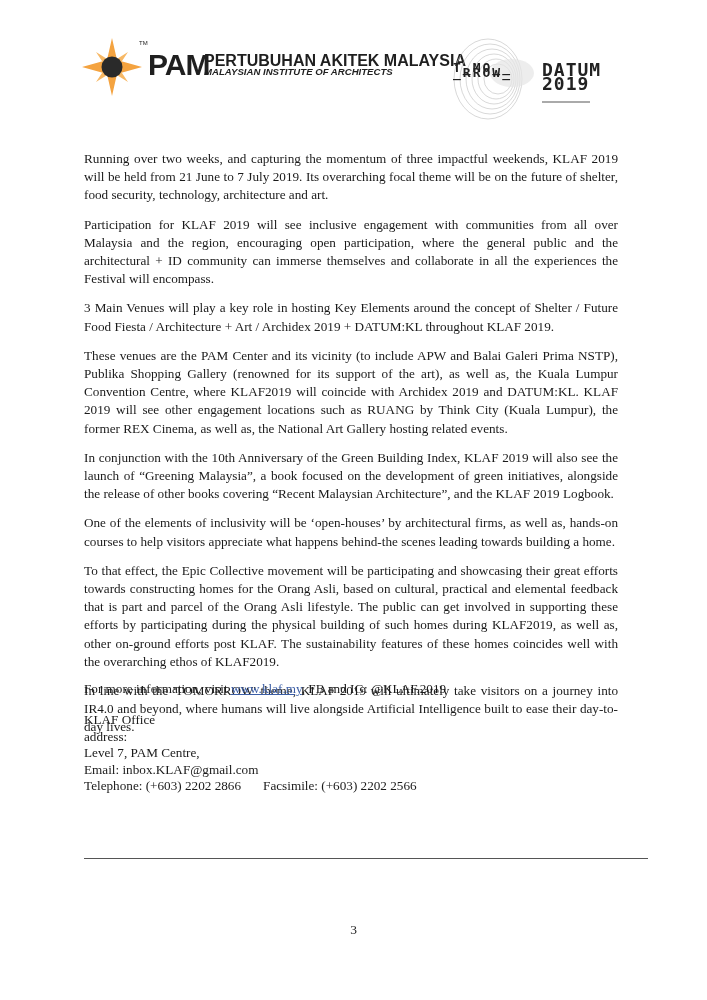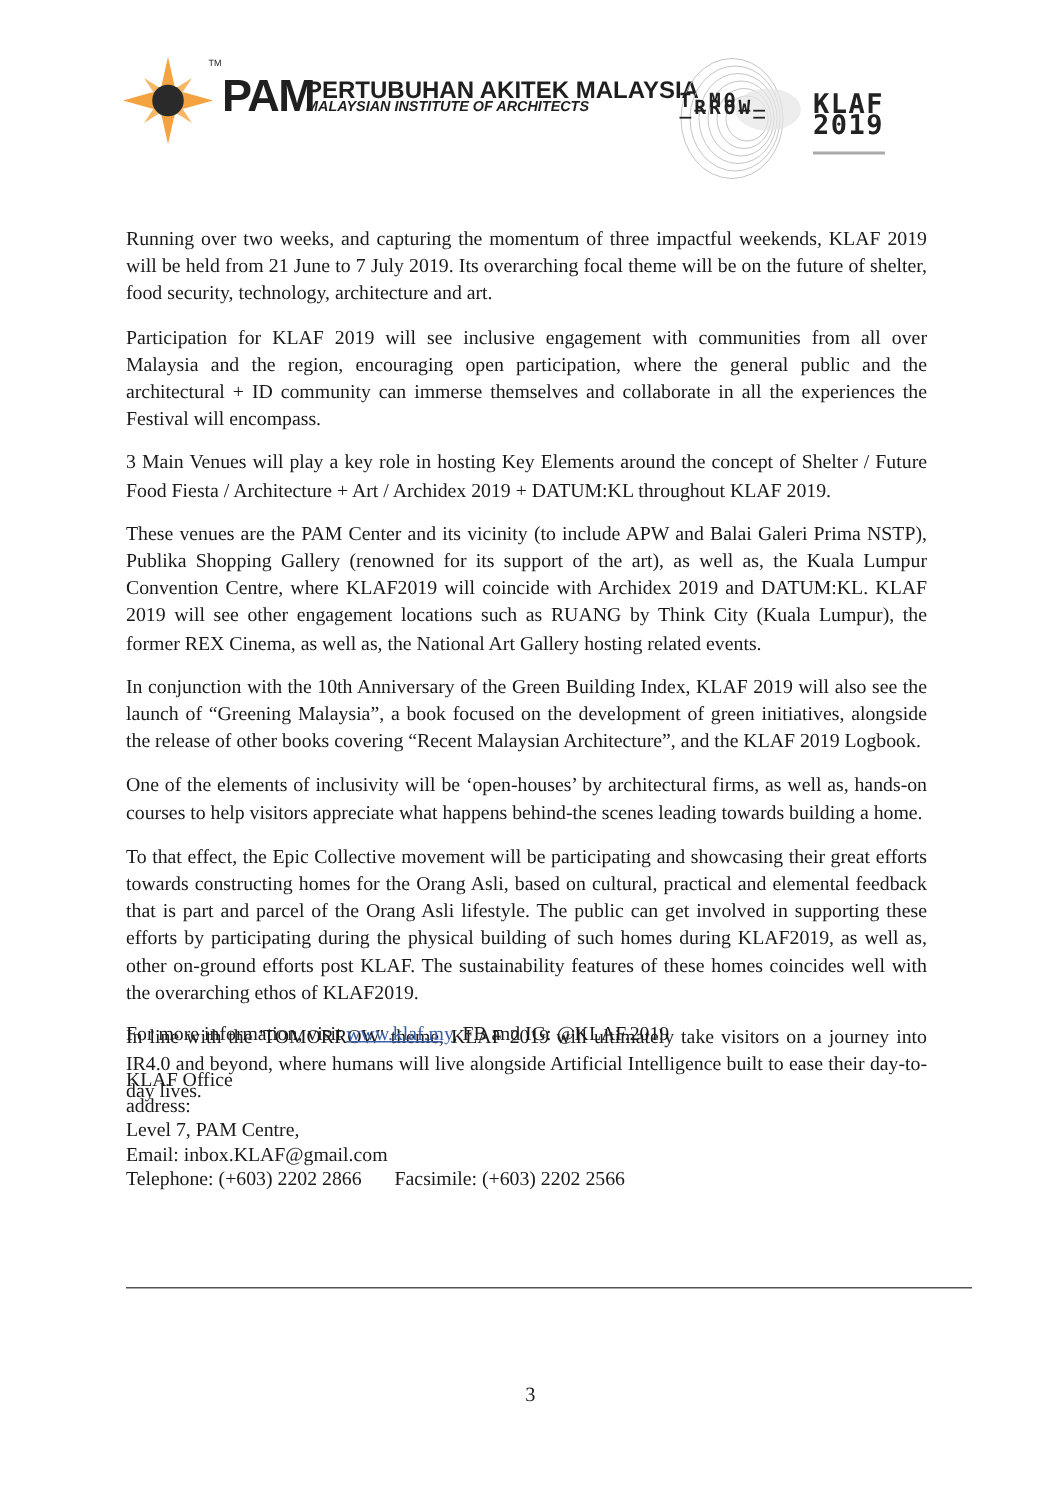--- a/index.html
+++ b/index.html
@@ -71,21 +71,21 @@
         <ellipse cx="40" cy="44" rx="30" ry="35"></ellipse>
         <ellipse cx="42" cy="44" rx="26" ry="30"></ellipse>
         <ellipse cx="44" cy="44" rx="22" ry="25"></ellipse>
         <ellipse cx="46" cy="44" rx="18" ry="20"></ellipse>
         <ellipse cx="48" cy="44" rx="14" ry="15"></ellipse>
       </g>
       <ellipse cx="62" cy="38" rx="22" ry="14" fill="#e6e6e6" opacity="0.7"></ellipse>
     </svg>
     <span class="tomorrow-l1">T_MO__</span>
     <span class="tomorrow-l2">_RROW_</span>
-    <span class="klaf-word">KLAF</span>
+    <span class="klaf-word">DATUM</span>
     <span class="klaf-year">2019</span>
     <span class="klaf-tag"></span>
   </div>
 </div>
 
 <div class="content">
   <p>Running over two weeks, and capturing the momentum of three impactful weekends, KLAF 2019 will be held from 21 June to 7 July 2019. Its overarching focal theme will be on the future of shelter, food security, technology, architecture and art.</p>
   <p>Participation for KLAF 2019 will see inclusive engagement with communities from all over Malaysia and the region, encouraging open participation, where the general public and the architectural + ID community can immerse themselves and collaborate in all the experiences the Festival will encompass.</p>
   <p>3 Main Venues will play a key role in hosting Key Elements around the concept of Shelter / Future Food Fiesta / Architecture + Art / Archidex 2019 + DATUM:KL throughout KLAF 2019.</p>
   <p>These venues are the PAM Center and its vicinity (to include APW and Balai Galeri Prima NSTP), Publika Shopping Gallery (renowned for its support of the art), as well as, the Kuala Lumpur Convention Centre, where KLAF2019 will coincide with Archidex 2019 and DATUM:KL. KLAF 2019 will see other engagement locations such as RUANG by Think City (Kuala Lumpur), the former REX Cinema, as well as, the National Art Gallery hosting related events.</p>

